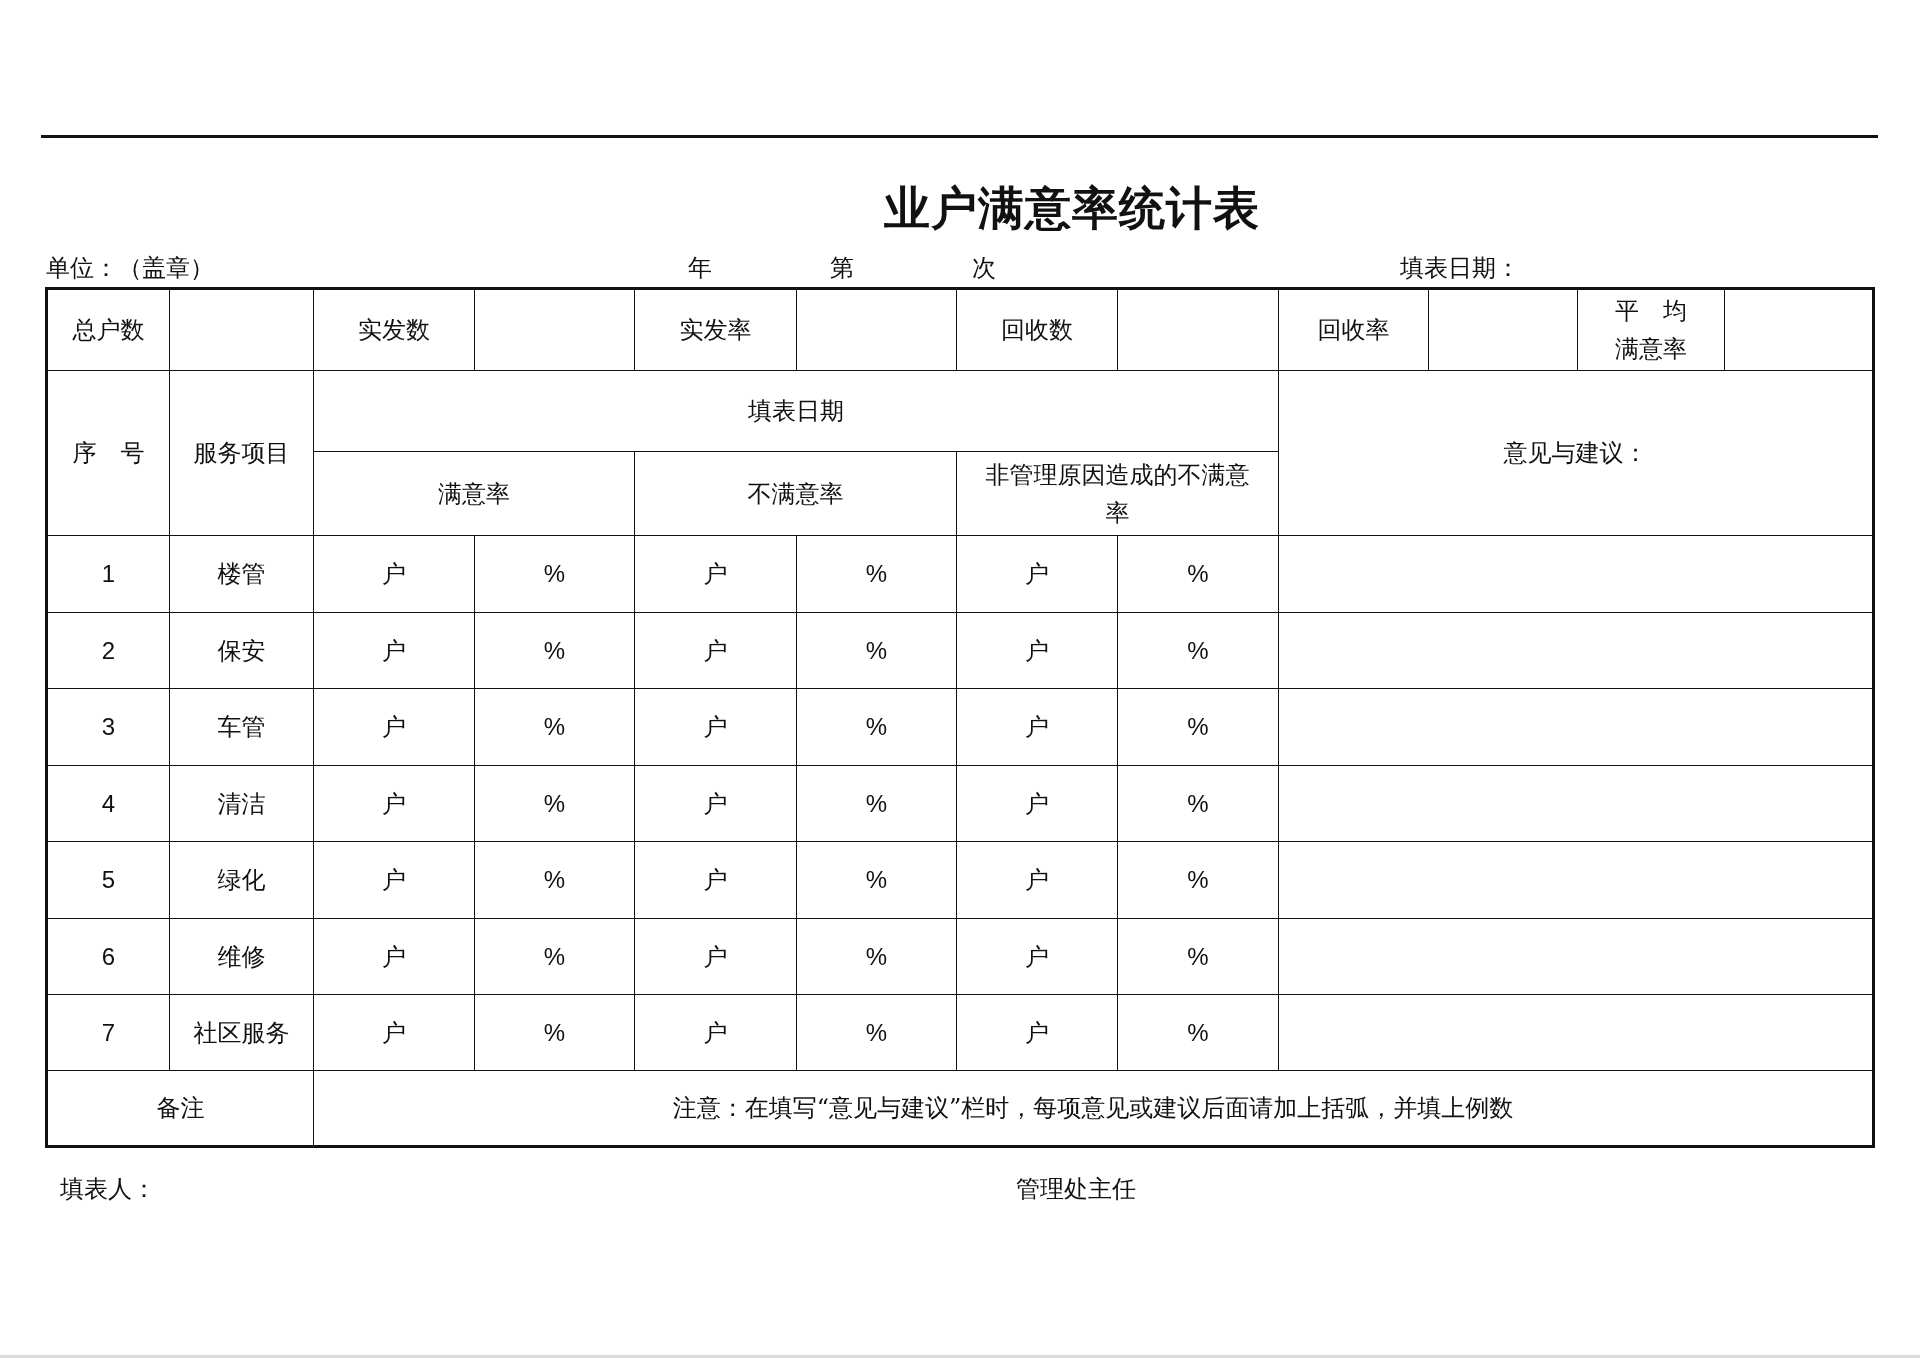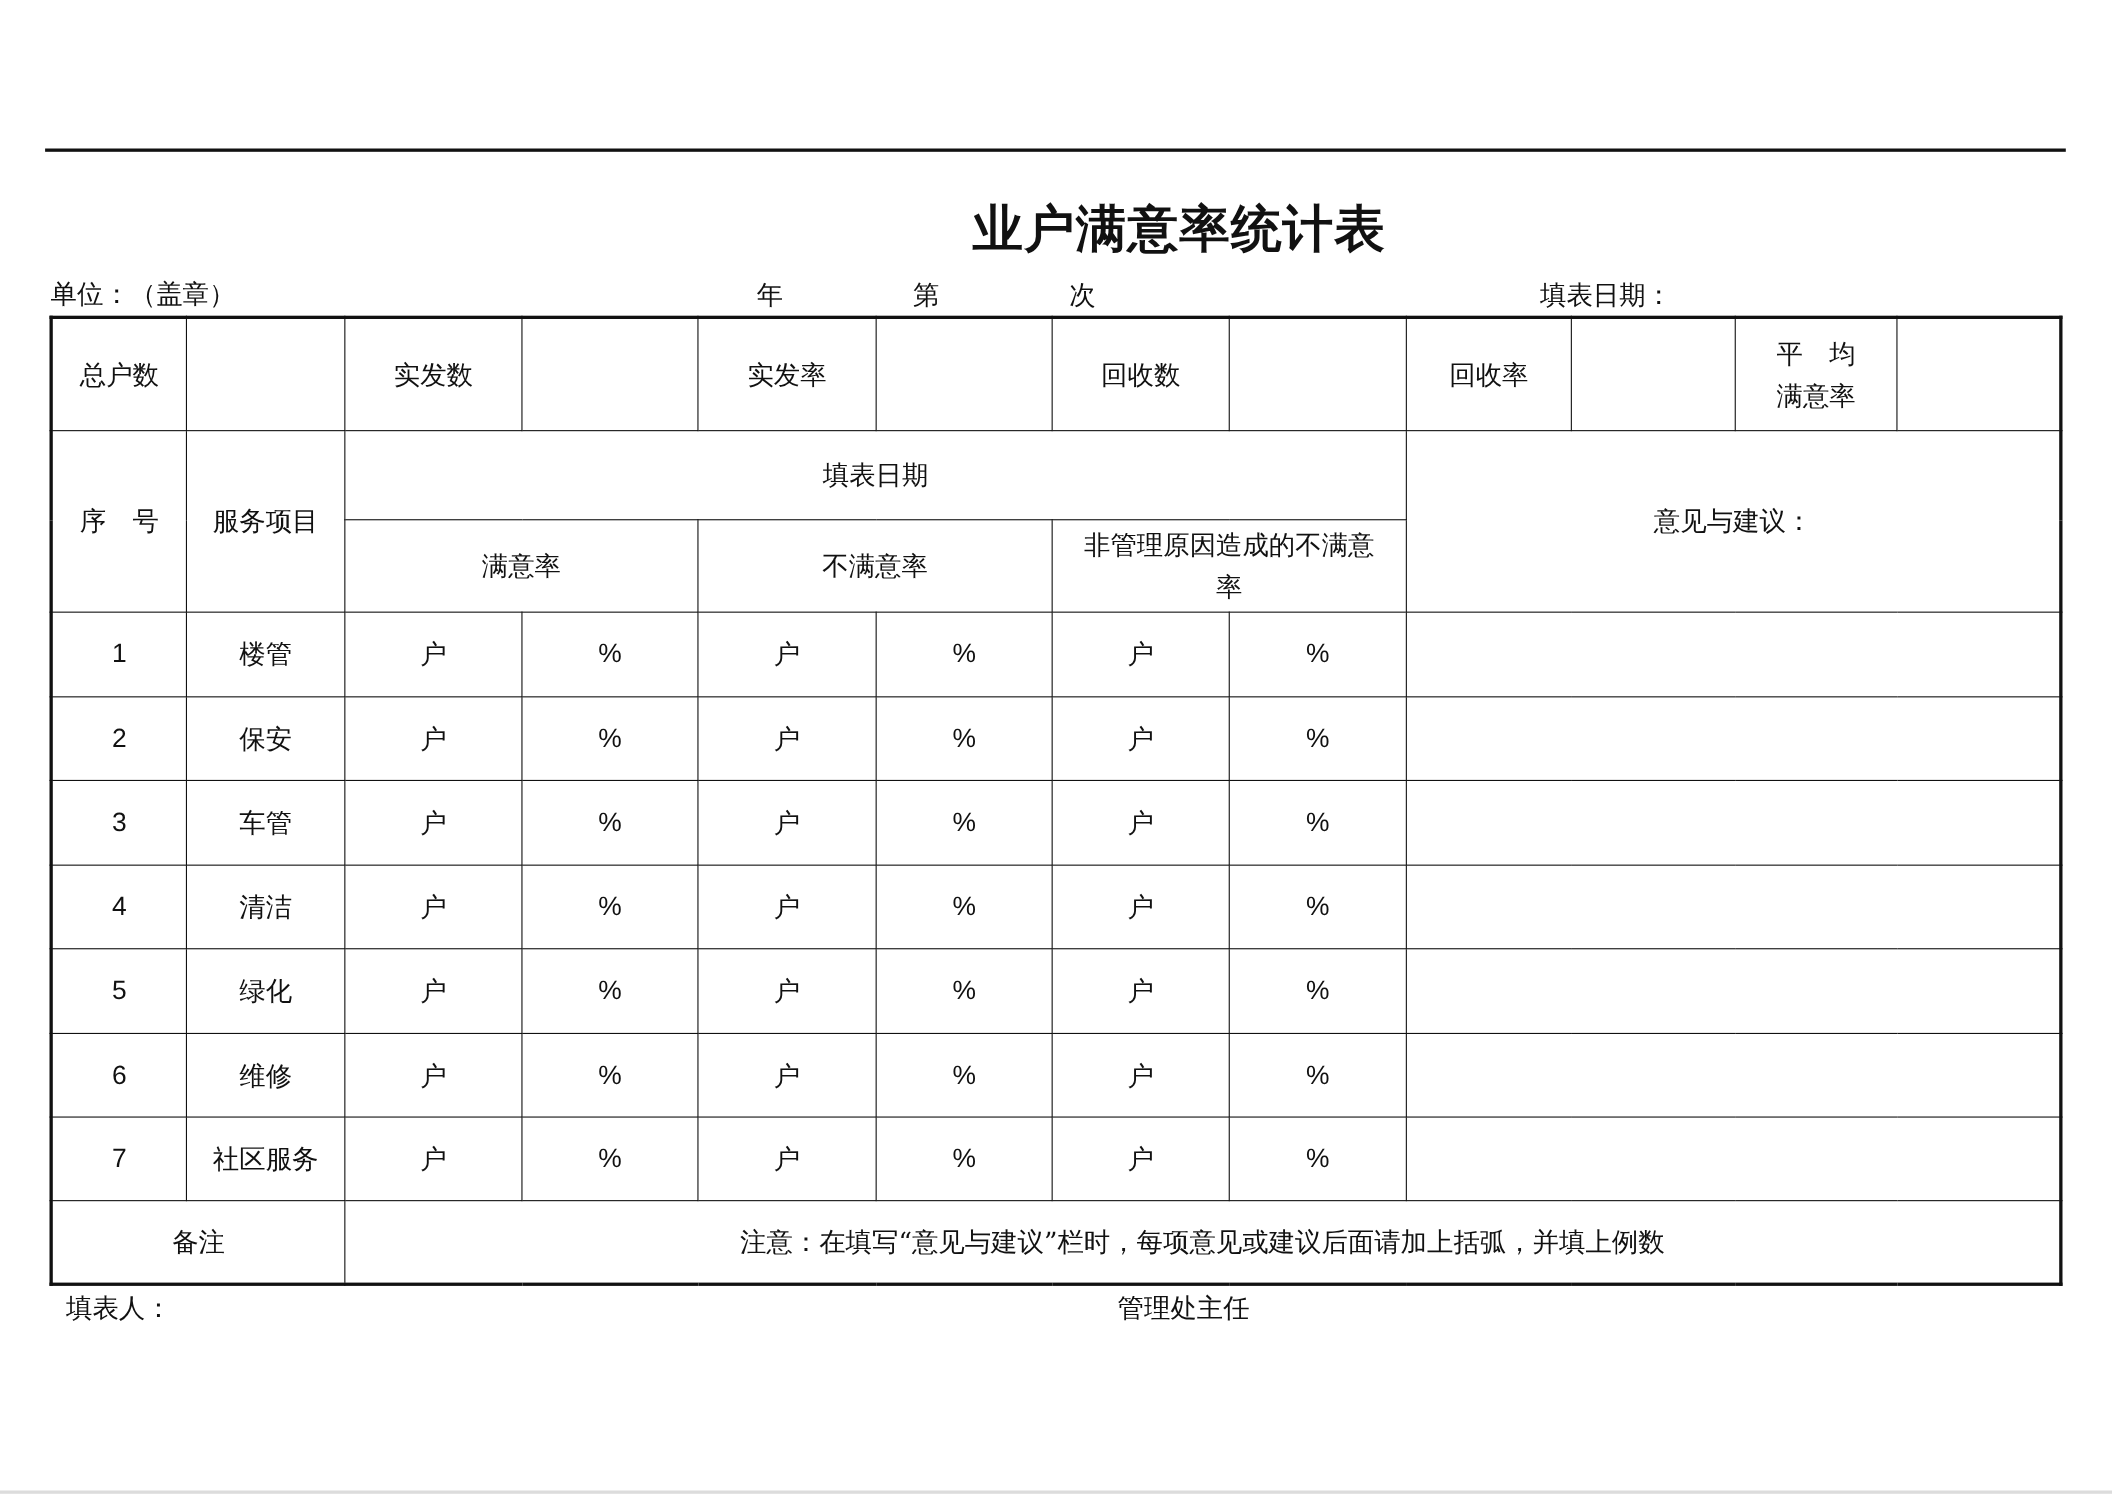--- a/index.html
+++ b/index.html
@@ -34,21 +34,21 @@
   td.remark-text { text-align: left; padding-left: 12px; }
   .two-line { line-height: 40px; }
 </style>
 </head>
 <body>
 
 <div class="abs rule-top"></div>
 
 <div class="abs title">业户满意率统计表</div>
 
-<div class="abs meta" style="left:46px;font-family:Liberation Serif, serif;">单位：（盖章）</div>
+<div class="abs meta" style="left:46px;">单位：（盖章）</div>
 <div class="abs meta" style="left:688px;">年</div>
 <div class="abs meta" style="left:830px;">第</div>
 <div class="abs meta" style="left:972px;">次</div>
 <div class="abs meta" style="left:1400px;">填表日期：</div>
 
 <table class="sheet">
   <colgroup>
     <col style="width:123px">
       <col style="width:144px">
       <col style="width:161px">
@@ -56,21 +56,21 @@
     <col style="width:162px">
       <col style="width:160px">
       <col style="width:161px">
       <col style="width:161px">
     <col style="width:150px">
       <col style="width:149px">
       <col style="width:147px">
       <col style="width:149px">
   </colgroup>
   <tbody>
-      <tr style="height:103px">
+      <tr style="height:82px">
     <td>总户数</td>
     <td></td>
     <td>实发数</td>
     <td></td>
     <td>实发率</td>
     <td></td>
     <td>回收数</td>
     <td></td>
     <td>回收率</td>
     <td></td>

